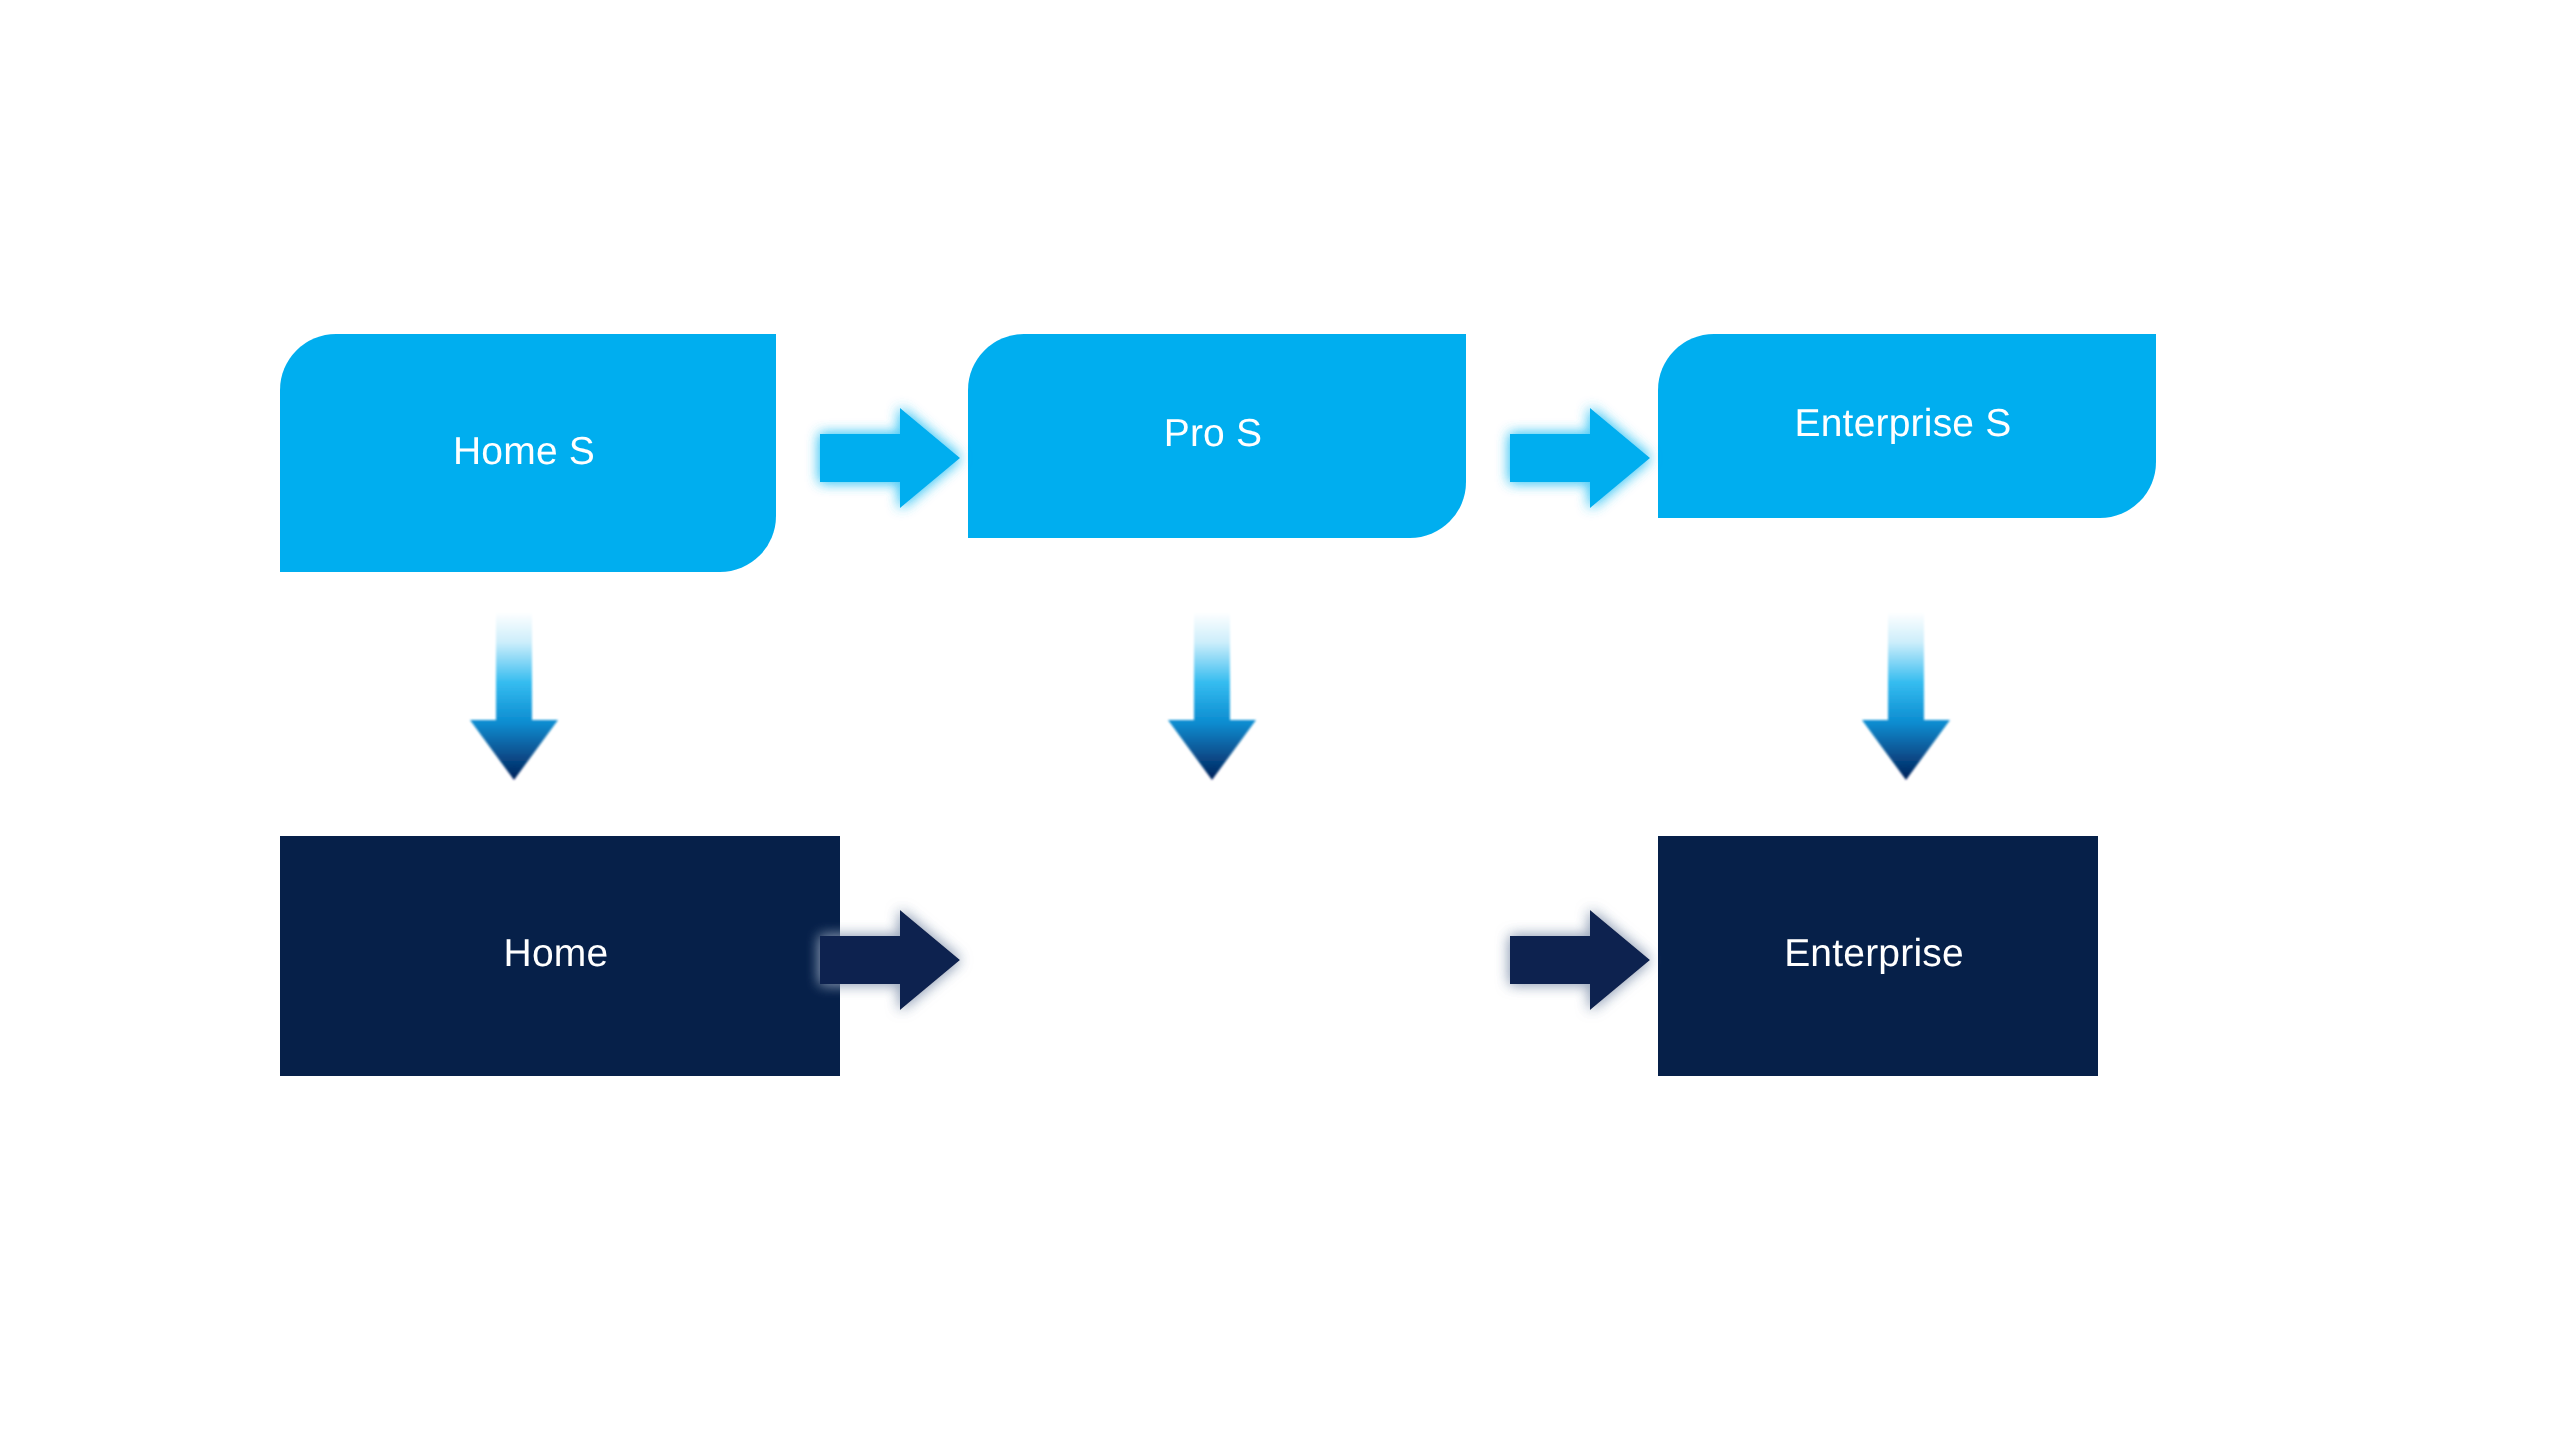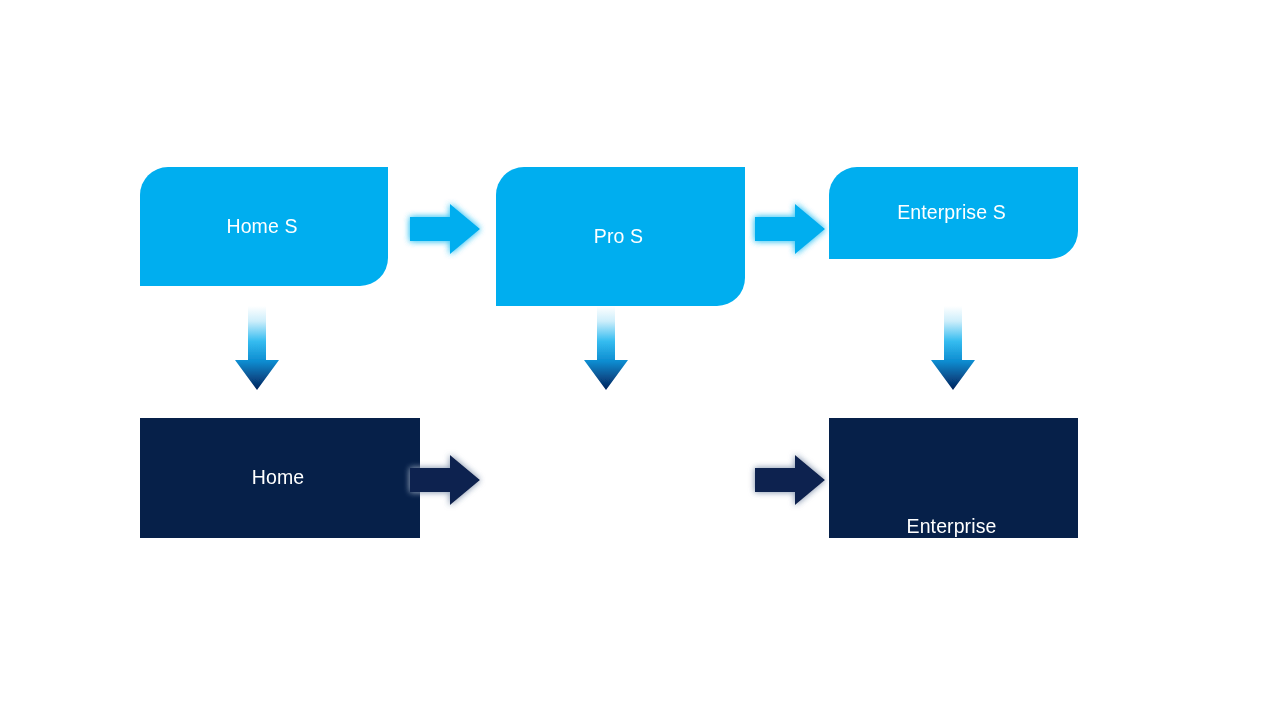--- a/index.html
+++ b/index.html
@@ -111,21 +111,21 @@
       <path id="arrowRight" d="M0,14 L40,14 L40,1 L70,26 L40,51 L40,38 L0,38 Z"></path>
 
       <path id="arrowDown" d="M14,0 L32,0 L32,54 L45,54 L23,84 L1,54 L14,54 Z"></path>
     </defs>
   </svg>
 
   <div class="node top" style="left:140px; top:167px; width:248px; height:119px;">
     <span class="node-label">Home S</span>
   </div>
 
-  <div class="node top" style="left:496px; top:167px; width:249px; height:139px;">
+  <div class="node top" style="left:484px; top:167px; width:249px; height:102px;">
     <span class="node-label">Pro S</span>
   </div>
 
   <div class="node top" style="left:829px; top:167px; width:249px; height:92px;">
     <span class="node-label">Enterprise S</span>
   </div>
 
   <div class="arrow" style="left:410px; top:203px; width:70px; height:52px;">
     <svg width="70" height="52" viewBox="0 0 70 52">
       <use href="#arrowRight" fill="#00AEEF" filter="url(#glowCyan)"></use>
@@ -154,21 +154,21 @@
     <svg width="46" height="84" viewBox="0 0 46 84">
       <use href="#arrowDown" fill="url(#vgrad)" filter="url(#softV)"></use>
     </svg>
   </div>
 
   <div class="node bottom" style="left:140px; top:418px; width:280px; height:120px;">
     <span class="node-label">Home</span>
   </div>
 
 
-  <div class="node bottom" style="left:829px; top:418px; width:249px; height:120px;align-items:flex-end;">
+  <div class="node bottom" style="left:829px; top:418px; width:220px; height:120px;">
     <span class="node-label">Enterprise</span>
   </div>
 
   <div class="arrow" style="left:410px; top:454px; width:70px; height:52px;">
     <svg width="70" height="52" viewBox="0 0 70 52">
       <use href="#arrowRight" fill="#0A2050" filter="url(#glowNavy)"></use>
     </svg>
   </div>
 
   <div class="arrow" style="left:755px; top:454px; width:70px; height:52px;">

